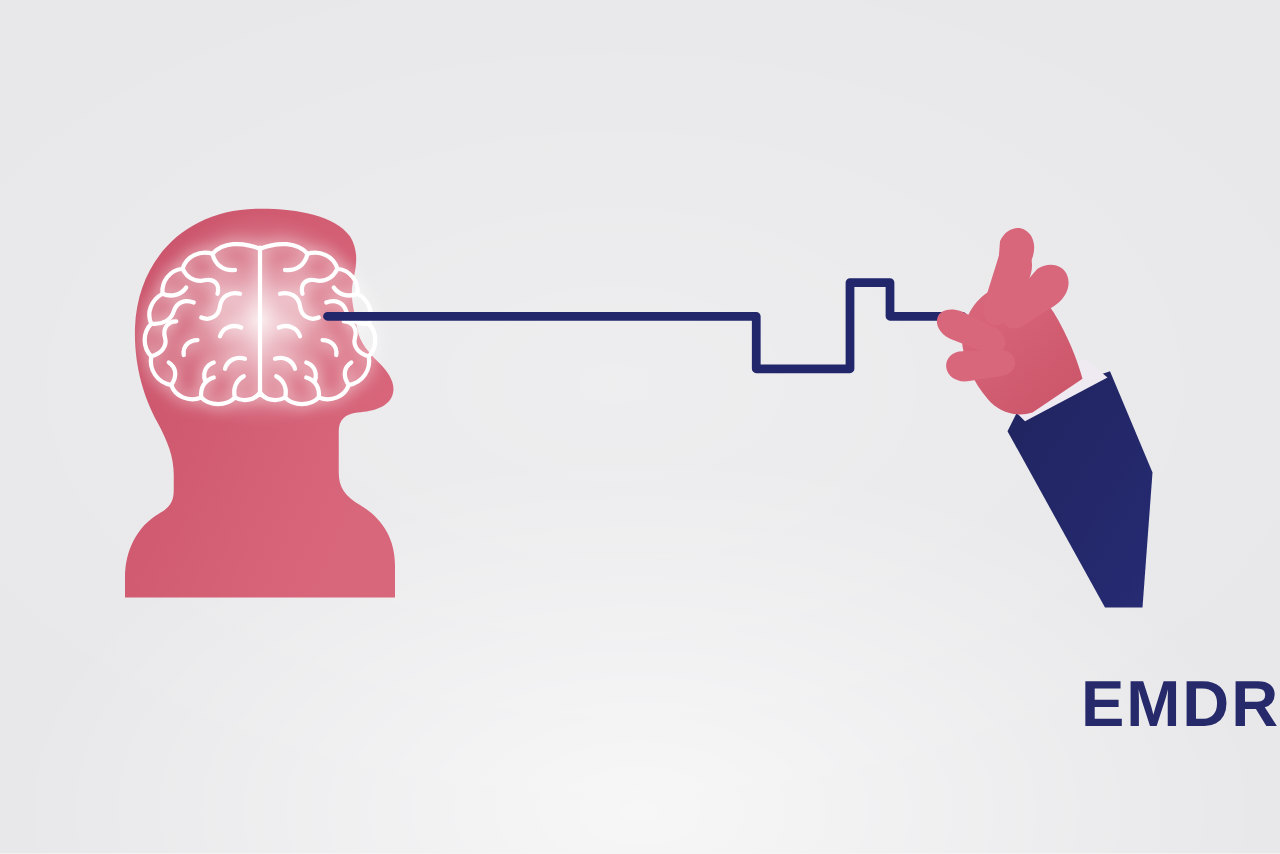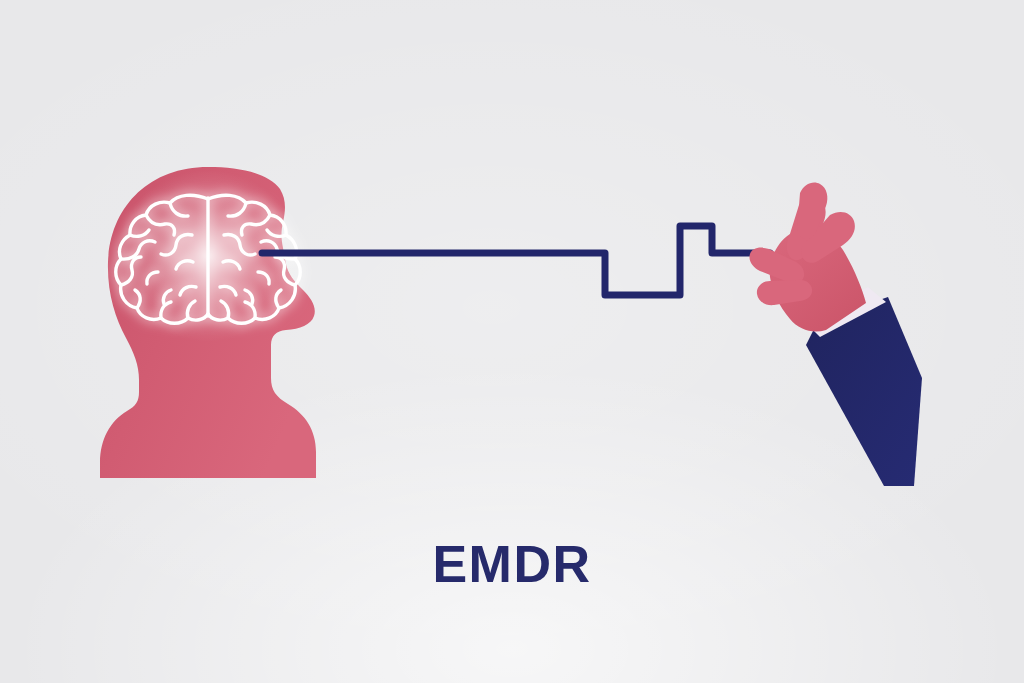--- a/index.html
+++ b/index.html
@@ -27,21 +27,21 @@
   }
   #scene {
     position: absolute;
     inset: 0;
   }
   #caption {
     position: absolute;
     left: 0;
     right: 0;
     top: 538px;
-    text-align: center;
+    text-align: right;
     font-family: "Liberation Sans", sans-serif;
     font-weight: bold;
     font-size: 52px;
     letter-spacing: 1.5px;
     color: #262a6b;
     line-height: 1;
     user-select: none;
   }
 </style>
 </head>

